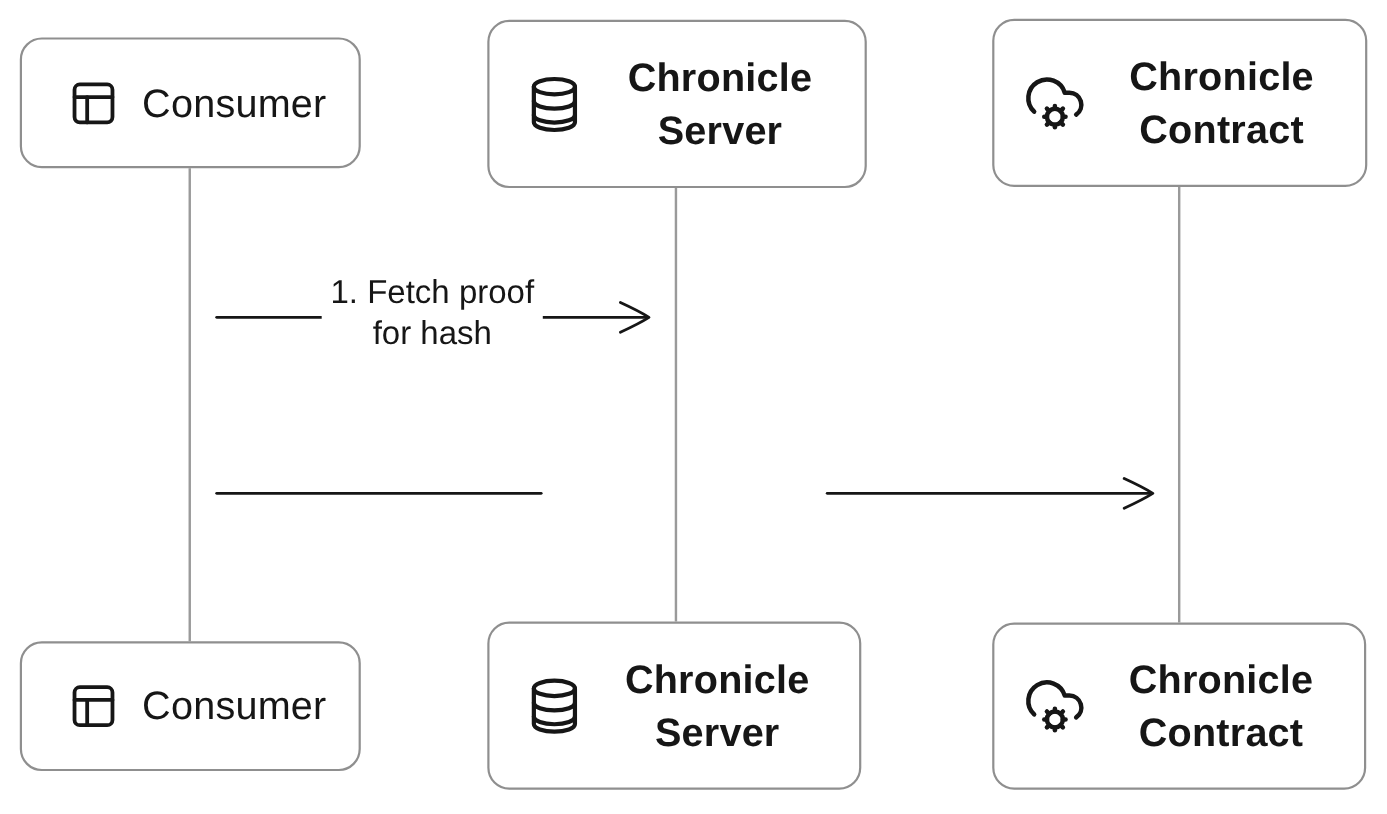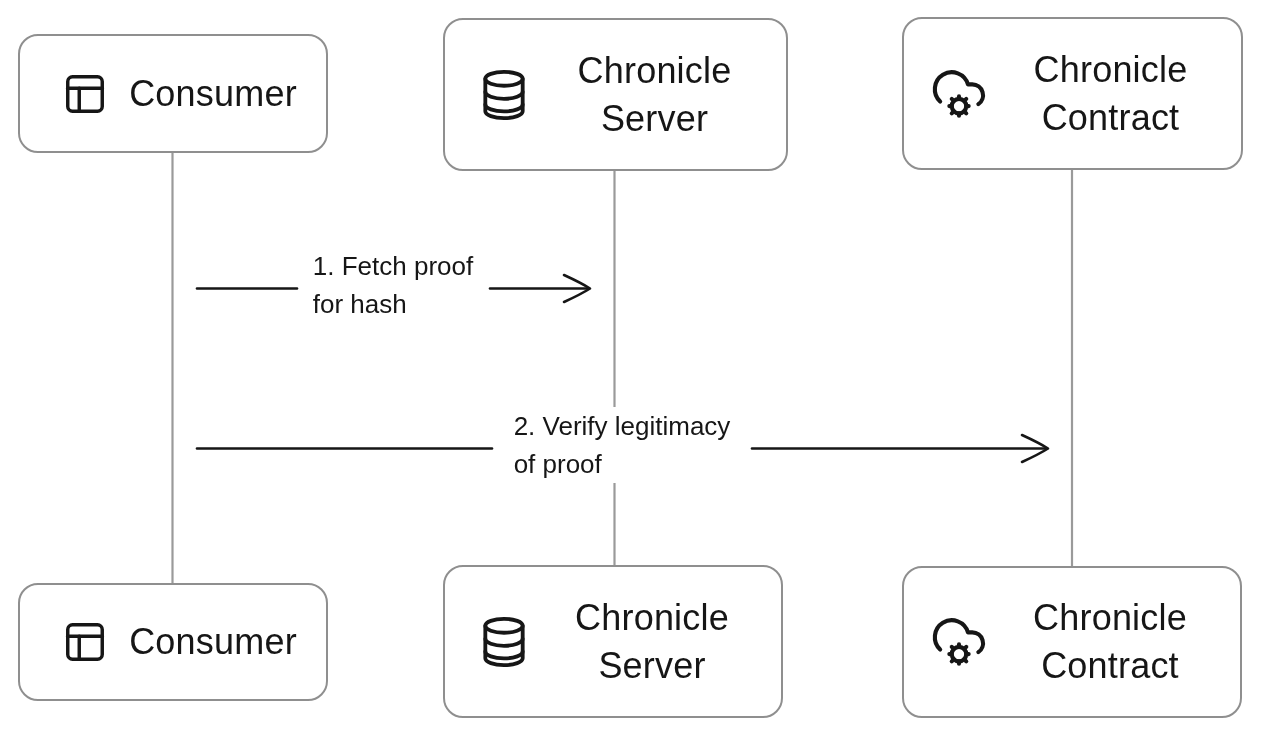--- a/index.html
+++ b/index.html
@@ -56,27 +56,28 @@
     text-align: center;
     font-size: 36px;
     line-height: 48px;
     letter-spacing: 0.2px;
     color: #161616;
     padding-right: 8px;
   }
   .actor-label.wrap {
     max-width: 200px;
     margin: 16px auto;
+    font-weight: bold;
   }
 
   .msg-label {
     position: absolute;
     transform: translateX(-50%);
-    text-align: left;
-    font-size: 26px;
+    text-align: center;
+    font-size: 30px;
     line-height: 38px;
     color: #161616;
     background: #ffffff;
     padding: 0 8px;
     white-space: nowrap;
     z-index: 2;
   }
   .msg-1 { left: 393px; top: 247px; }
   .msg-2 { left: 622px; top: 407px; }
 </style>
@@ -184,18 +185,14 @@
       </svg>
     </span>
     <span class="actor-label wrap">Chronicle Contract</span>
   </div>
 
   <div class="msg-label msg-1">
     <div>1. Fetch proof</div>
     <div>for hash</div>
   </div>
 
-  <div class="msg-label msg-2">
-    <div>2. Verify legitimacy</div>
-    <div>of proof</div>
-  </div>
 
 </div>
 
 </body></html>

